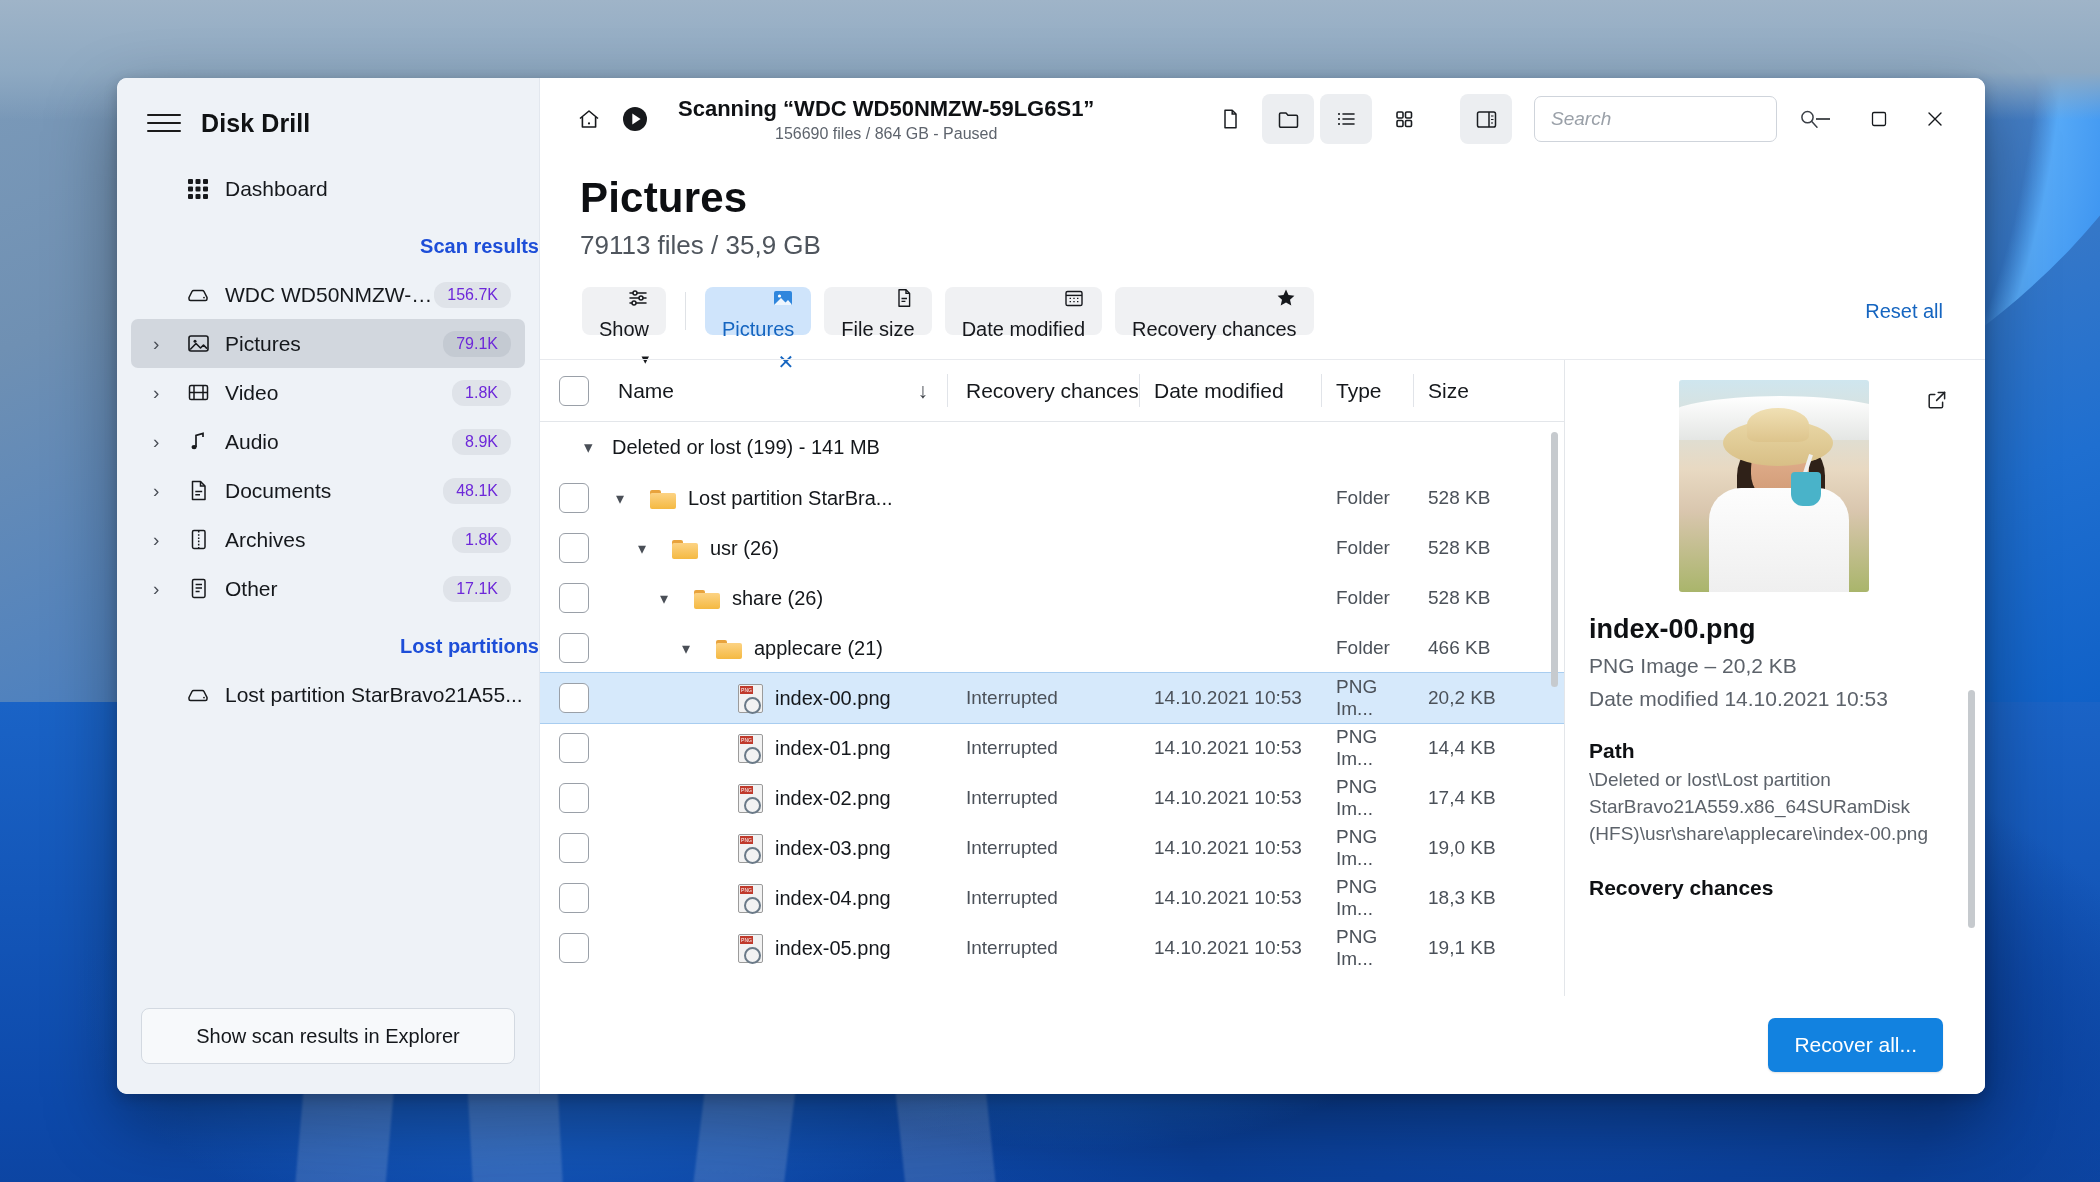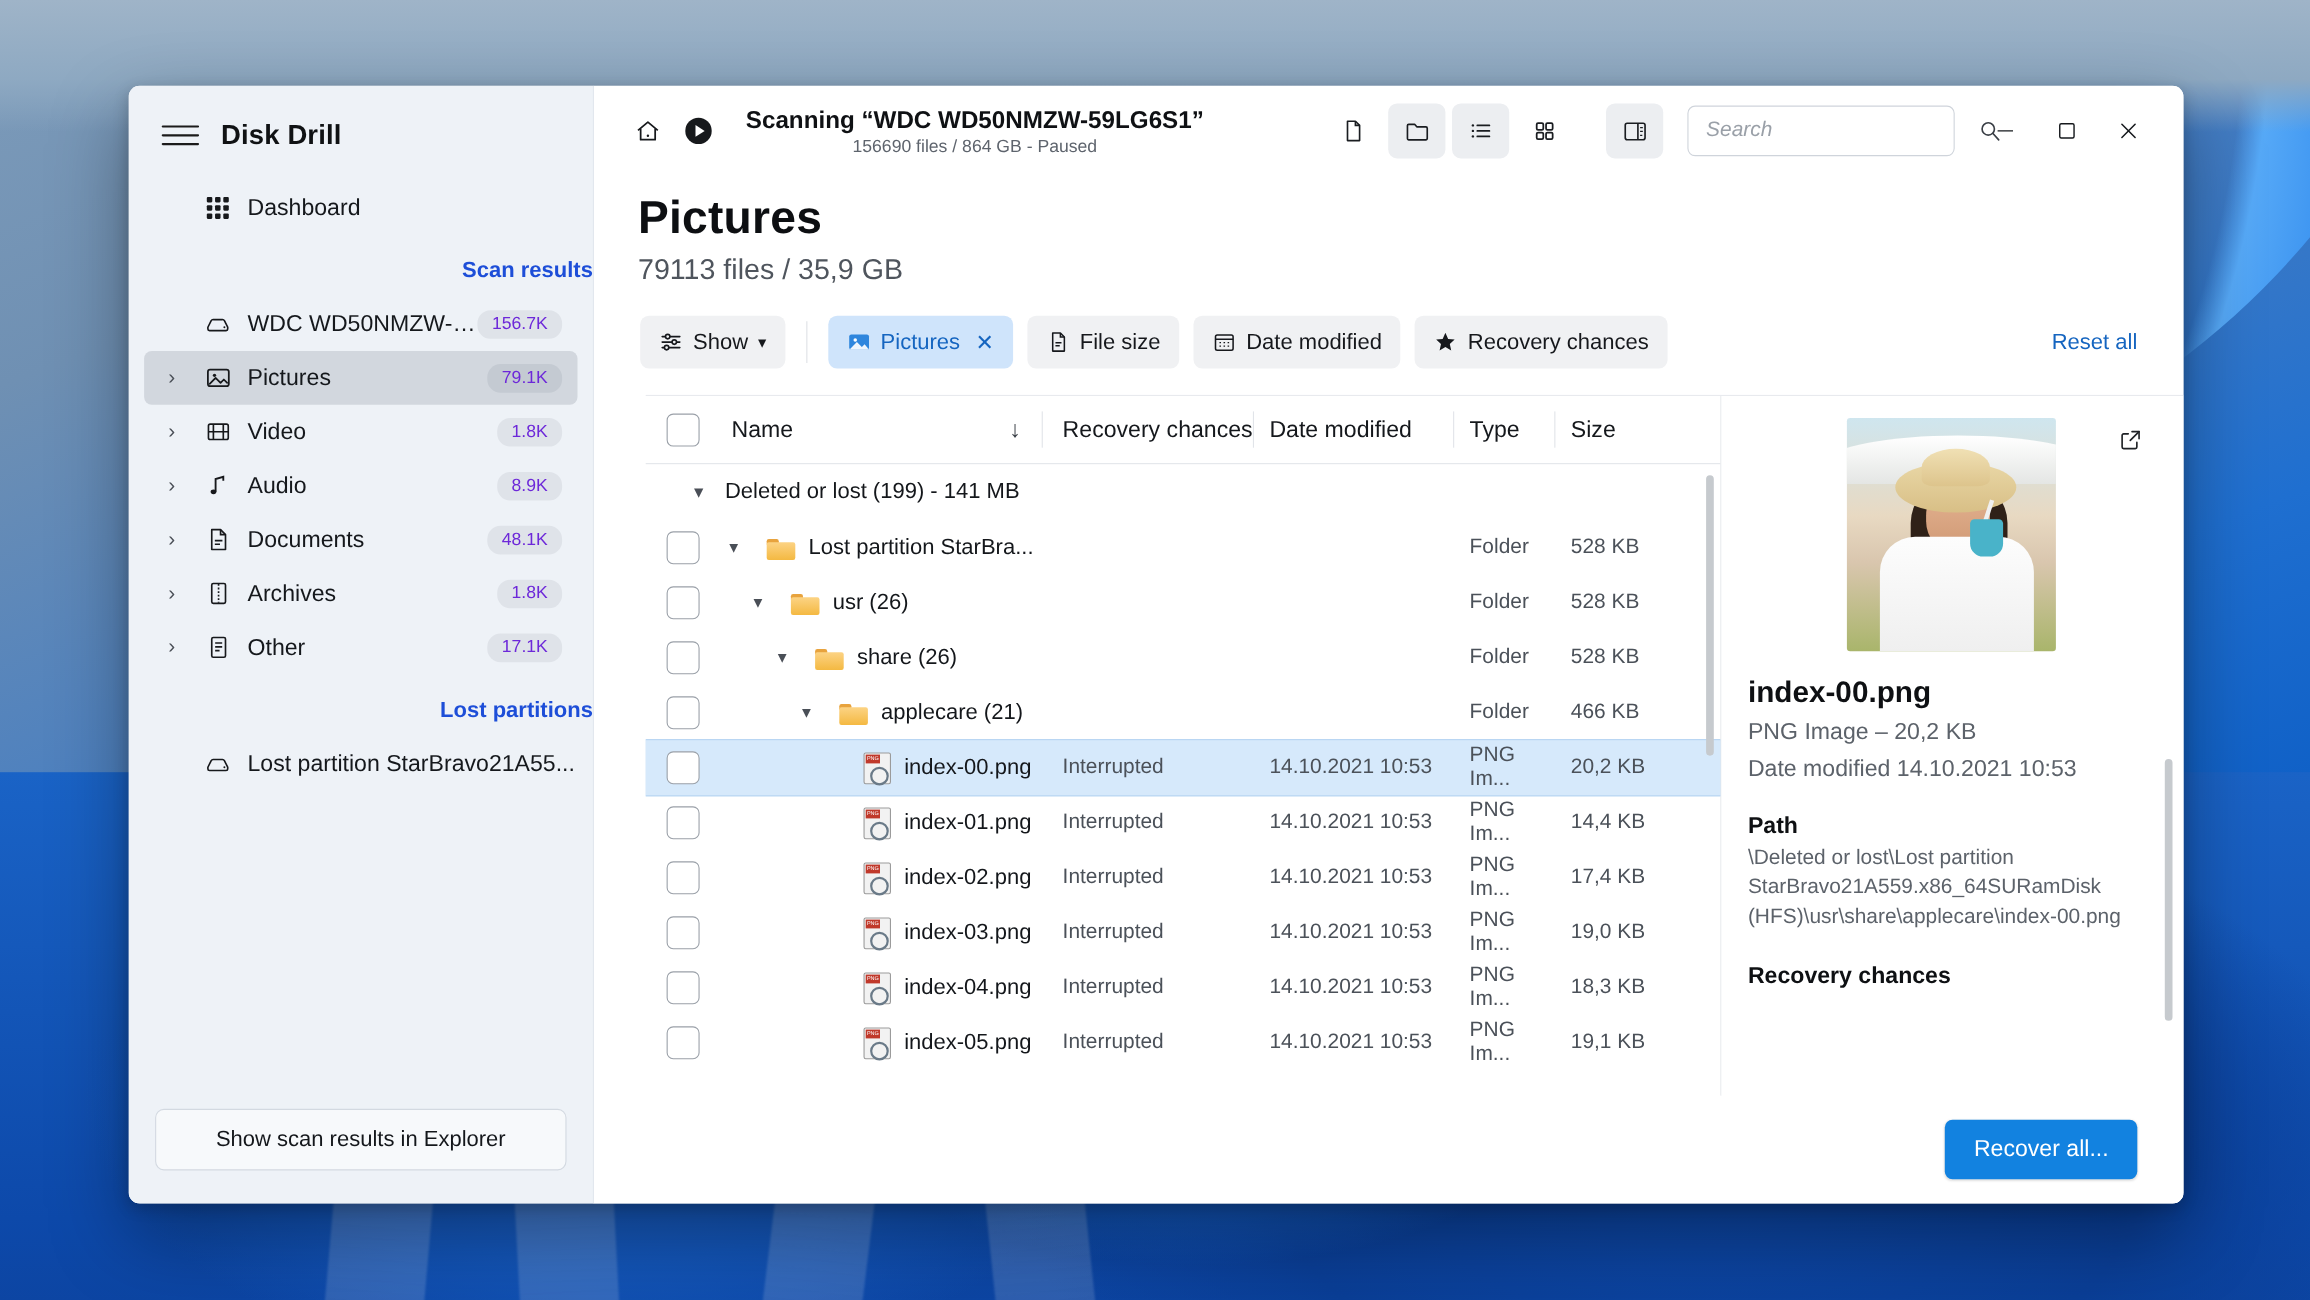--- a/index.html
+++ b/index.html
@@ -130,30 +130,30 @@
   .wc { width:56px; height:52px; display:flex; align-items:center; justify-content:center; cursor:pointer; color:#15181c; }
 
   
   .page-head { padding:14px 0 0 40px; }
   .page-title { font-size:42px; font-weight:600; color:#0d0f12; letter-spacing:0.2px; }
   .page-sub { font-size:26px; color:#4f555d; margin-top:8px; }
 
   
   .filterbar { display:flex; align-items:center; gap:13px; padding:26px 0 24px 42px; }
   .chip {
-    height:48px; border-radius:8px; background:#f0f1f3; display:flex; align-items:center;
-    gap:9px; padding:0 17px; font-size:20px; color:#16181c; cursor:pointer; white-space:nowrap;
+    height:48px; border-radius:8px; background:#f0f1f3; display:flex; align-items:flex-end;
+    gap:9px; padding:0 17px; font-size:20px; color:#16181c; cursor:pointer; white-space:nowrap;flex-direction:column;
   }
   .chip.active { background:#cfe4fb; color:#1565c0; }
   .chip .x { font-size:20px; color:#1565c0; margin-left:5px; font-weight:400; }
   .chip-sep { width:1px; height:38px; background:#dfe2e6; margin:0 6px; }
   .reset-all { margin-left:auto; margin-right:42px; font-size:20px; color:#1565c0; cursor:pointer; }
 
   
-  .content { flex:1; display:flex; min-height:0; border-top:1px solid #e8eaee;margin-left:47px; }
+  .content { flex:1; display:flex; min-height:0; border-top:1px solid #e8eaee; }
   .table-wrap { flex:1; min-width:0; display:flex; flex-direction:column; position:relative; border-right:1px solid #e3e6ea; }
 
   .thead { display:flex; align-items:center; height:62px; border-bottom:1px solid #e3e6ea; padding-left:0; }
   .col-check { width:68px; flex:0 0 68px; display:flex; align-items:center; justify-content:center; }
   .cbx { width:30px; height:30px; border:1.6px solid #9aa0a8; border-radius:6px; background:#fff; cursor:pointer; }
   .th { font-size:21px; color:#15181c; display:flex; align-items:center; height:100%; position:relative; }
   .th .vline { position:absolute; right:0; top:14px; bottom:14px; width:1px; background:#e1e4e9; }
   .th-name { flex:1; min-width:0; padding-left:10px; justify-content:space-between; padding-right:20px; }
   .th-rec { width:192px; flex:0 0 192px; padding-left:18px; }
   .th-date { width:182px; flex:0 0 182px; padding-left:14px; }

